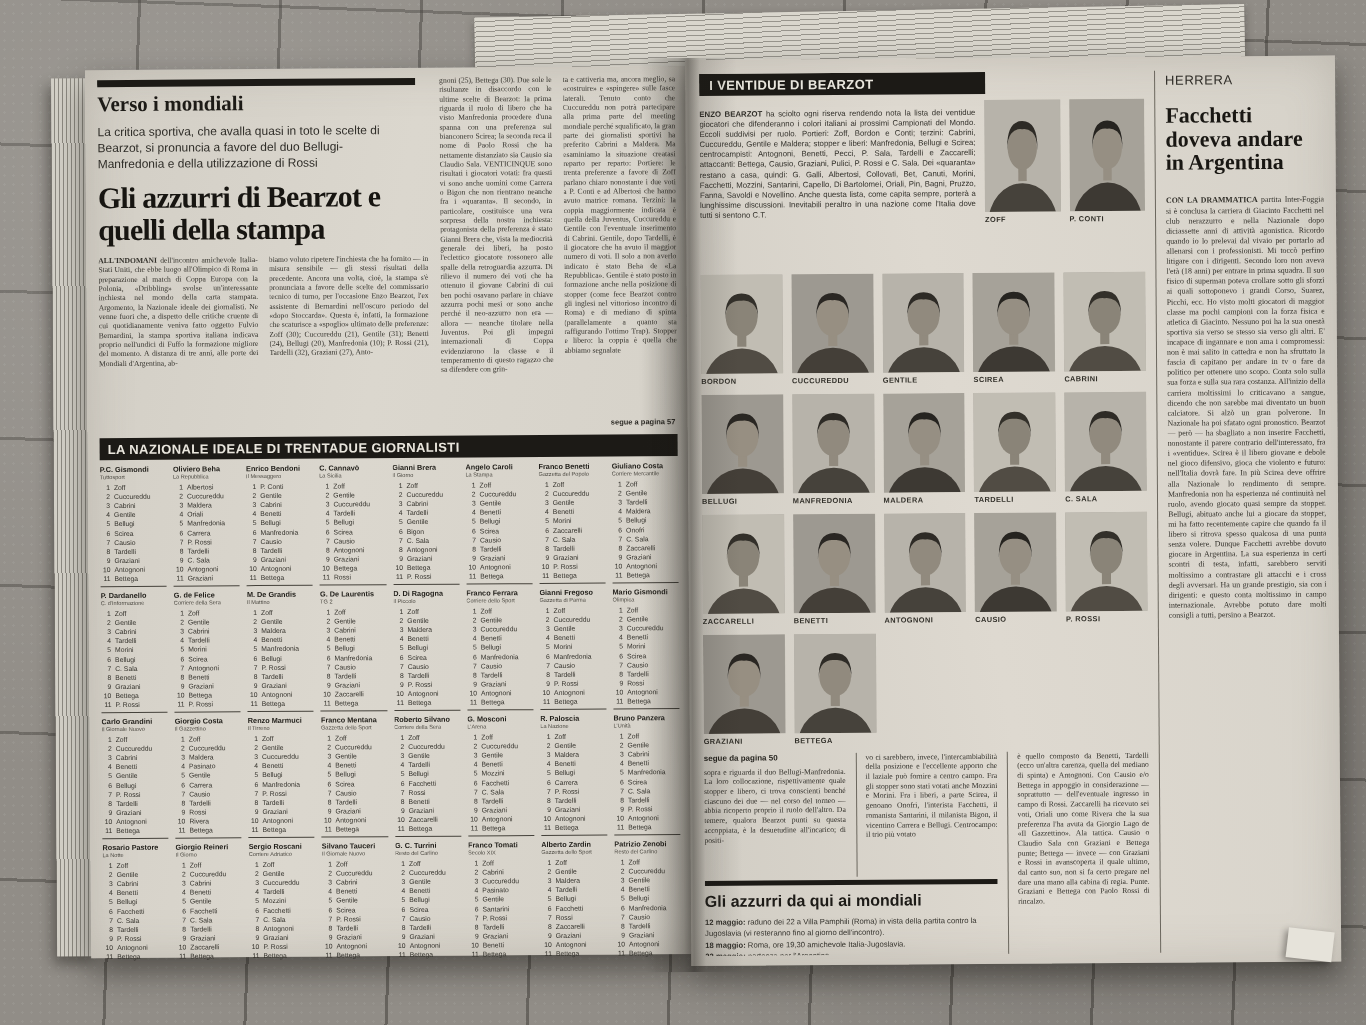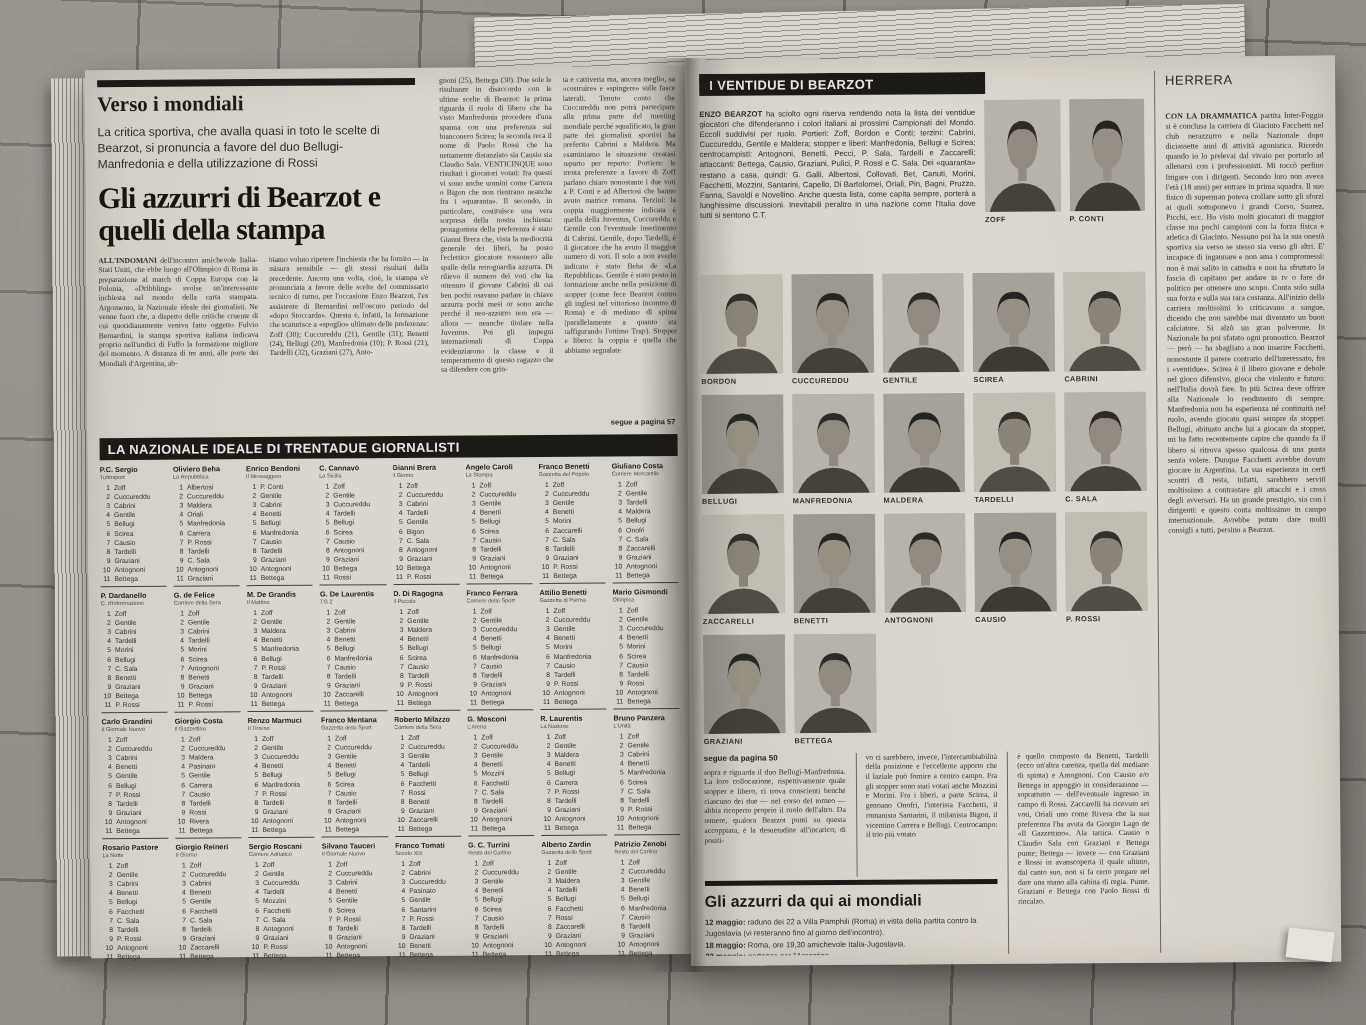--- a/index.html
+++ b/index.html
@@ -109,21 +109,21 @@
       </div>
       <div class="ts-right">
         <p class="btxt ts-col">gnoni (25), Bettega (30). Due sole le risultanze in disaccordo con le ultime scelte di Bearzot: la prima riguarda il ruolo di libero che ha visto Manfredonia procedere d'una spanna con una preferenza sul bianconero Scirea; la seconda reca il nome di Paolo Rossi che ha nettamente distanziato sia Causio sia Claudio Sala. VENTICINQUE sono risultati i giocatori votati: fra questi vi sono anche uomini come Carrera o Bigon che non rientrano neanche fra i «quaranta». Il secondo, in particolare, costituisce una vera sorpresa della nostra inchiesta: protagonista della preferenza è stato Gianni Brera che, vista la mediocrità generale dei liberi, ha posto l'eclettico giocatore rossonero alle spalle della retroguardia azzurra. Di rilievo il numero dei voti che ha ottenuto il giovane Cabrini di cui ben pochi osavano parlare in chiave azzurra pochi mesi or sono anche perché il neo-azzurro non era — allora — neanche titolare nella Juventus. Poi gli impegni internazionali di Coppa evidenziarono la classe e il temperamento di questo ragazzo che sa difendere con grin-</p>
         <p class="btxt ts-col">ta e cattiveria ma, ancora meglio, sa «costruire» e «spingere» sulle fasce laterali. Tenuto conto che Cuccureddu non potrà partecipare alla prima parte del meeting mondiale perché squalificato, la gran parte dei giornalisti sportivi ha preferito Cabrini a Maldera. Ma esaminiamo la situazione creatasi reparto per reparto: Portiere: le trenta preferenze a favore di Zoff parlano chiaro nonostante i due voti a P. Conti e ad Albertosi che hanno avuto matrice romana. Terzini: la coppia maggiormente indicata è quella della Juventus, Cuccureddu e Gentile con l'eventuale inserimento di Cabrini. Gentile, dopo Tardelli, è il giocatore che ha avuto il maggior numero di voti. Il solo a non averlo indicato è stato Beha de «La Repubblica». Gentile è stato posto in formazione anche nella posizione di stopper (come fece Bearzot contro gli inglesi nel vittorioso incontro di Roma) e di mediano di spinta (parallelamente a quanto sta raffigurando l'ottimo Trap). Stopper e libero: la coppia è quella che abbiamo segnalate</p>
         <div class="segue-r">segue a pagina 57</div>
       </div>
     </div>
     <div class="tbanner">LA NAZIONALE IDEALE DI TRENTADUE GIORNALISTI</div>
     <div class="jgrid" id="journalists">
         <div class="jblock rule">
-          <div class="jname">P.C. Sergio</div>
+          <div class="jname">P.C. Gismondi</div>
           <div class="jpaper">Tuttosport</div>
           <div class="jrow">
             <span class="jnum">1</span>
             <span>Zoff</span>
           </div>
           <div class="jrow">
             <span class="jnum">2</span>
             <span>Cuccureddu</span>
           </div>
           <div class="jrow">
@@ -781,21 +781,21 @@
           <div class="jrow">
             <span class="jnum">10</span>
             <span>Antognoni</span>
           </div>
           <div class="jrow">
             <span class="jnum">11</span>
             <span>Bettega</span>
           </div>
         </div>
         <div class="jblock rule">
-          <div class="jname">Attilio Benetti</div>
+          <div class="jname">Gianni Fregoso</div>
           <div class="jpaper">Gazzetta di Parma</div>
           <div class="jrow">
             <span class="jnum">1</span>
             <span>Zoff</span>
           </div>
           <div class="jrow">
             <span class="jnum">2</span>
             <span>Cuccureddu</span>
           </div>
           <div class="jrow">
@@ -1069,21 +1069,21 @@
           <div class="jrow">
             <span class="jnum">10</span>
             <span>Antognoni</span>
           </div>
           <div class="jrow">
             <span class="jnum">11</span>
             <span>Bettega</span>
           </div>
         </div>
         <div class="jblock rule">
-          <div class="jname">Roberto Milazzo</div>
+          <div class="jname">Roberto Silvano</div>
           <div class="jpaper">Corriere della Sera</div>
           <div class="jrow">
             <span class="jnum">1</span>
             <span>Zoff</span>
           </div>
           <div class="jrow">
             <span class="jnum">2</span>
             <span>Cuccureddu</span>
           </div>
           <div class="jrow">
@@ -1165,21 +1165,21 @@
           <div class="jrow">
             <span class="jnum">10</span>
             <span>Antognoni</span>
           </div>
           <div class="jrow">
             <span class="jnum">11</span>
             <span>Bettega</span>
           </div>
         </div>
         <div class="jblock rule">
-          <div class="jname">R. Laurentis</div>
+          <div class="jname">R. Paloscia</div>
           <div class="jpaper">La Nazione</div>
           <div class="jrow">
             <span class="jnum">1</span>
             <span>Zoff</span>
           </div>
           <div class="jrow">
             <span class="jnum">2</span>
             <span>Gentile</span>
           </div>
           <div class="jrow">
@@ -1453,20 +1453,68 @@
           <div class="jrow">
             <span class="jnum">10</span>
             <span>Antognoni</span>
           </div>
           <div class="jrow">
             <span class="jnum">11</span>
             <span>Bettega</span>
           </div>
         </div>
         <div class="jblock">
+          <div class="jname">G. C. Turrini</div>
+          <div class="jpaper">Resto del Carlino</div>
+          <div class="jrow">
+            <span class="jnum">1</span>
+            <span>Zoff</span>
+          </div>
+          <div class="jrow">
+            <span class="jnum">2</span>
+            <span>Cuccureddu</span>
+          </div>
+          <div class="jrow">
+            <span class="jnum">3</span>
+            <span>Gentile</span>
+          </div>
+          <div class="jrow">
+            <span class="jnum">4</span>
+            <span>Benetti</span>
+          </div>
+          <div class="jrow">
+            <span class="jnum">5</span>
+            <span>Bellugi</span>
+          </div>
+          <div class="jrow">
+            <span class="jnum">6</span>
+            <span>Scirea</span>
+          </div>
+          <div class="jrow">
+            <span class="jnum">7</span>
+            <span>Causio</span>
+          </div>
+          <div class="jrow">
+            <span class="jnum">8</span>
+            <span>Tardelli</span>
+          </div>
+          <div class="jrow">
+            <span class="jnum">9</span>
+            <span>Graziani</span>
+          </div>
+          <div class="jrow">
+            <span class="jnum">10</span>
+            <span>Antognoni</span>
+          </div>
+          <div class="jrow">
+            <span class="jnum">11</span>
+            <span>Bettega</span>
+          </div>
+        </div>
+        <div class="jblock">
           <div class="jname">Franco Tomati</div>
           <div class="jpaper">Secolo XIX</div>
           <div class="jrow">
             <span class="jnum">1</span>
             <span>Zoff</span>
           </div>
           <div class="jrow">
             <span class="jnum">2</span>
             <span>Cabrini</span>
           </div>
@@ -1494,68 +1542,20 @@
             <span class="jnum">8</span>
             <span>Tardelli</span>
           </div>
           <div class="jrow">
             <span class="jnum">9</span>
             <span>Graziani</span>
           </div>
           <div class="jrow">
             <span class="jnum">10</span>
             <span>Benetti</span>
-          </div>
-          <div class="jrow">
-            <span class="jnum">11</span>
-            <span>Bettega</span>
-          </div>
-        </div>
-        <div class="jblock">
-          <div class="jname">G. C. Turrini</div>
-          <div class="jpaper">Resto del Carlino</div>
-          <div class="jrow">
-            <span class="jnum">1</span>
-            <span>Zoff</span>
-          </div>
-          <div class="jrow">
-            <span class="jnum">2</span>
-            <span>Cuccureddu</span>
-          </div>
-          <div class="jrow">
-            <span class="jnum">3</span>
-            <span>Gentile</span>
-          </div>
-          <div class="jrow">
-            <span class="jnum">4</span>
-            <span>Benetti</span>
-          </div>
-          <div class="jrow">
-            <span class="jnum">5</span>
-            <span>Bellugi</span>
-          </div>
-          <div class="jrow">
-            <span class="jnum">6</span>
-            <span>Scirea</span>
-          </div>
-          <div class="jrow">
-            <span class="jnum">7</span>
-            <span>Causio</span>
-          </div>
-          <div class="jrow">
-            <span class="jnum">8</span>
-            <span>Tardelli</span>
-          </div>
-          <div class="jrow">
-            <span class="jnum">9</span>
-            <span>Graziani</span>
-          </div>
-          <div class="jrow">
-            <span class="jnum">10</span>
-            <span>Antognoni</span>
           </div>
           <div class="jrow">
             <span class="jnum">11</span>
             <span>Bettega</span>
           </div>
         </div>
         <div class="jblock">
           <div class="jname">Alberto Zardin</div>
           <div class="jpaper">Gazzetta dello Sport</div>
           <div class="jrow">
@@ -1908,19 +1908,20 @@
           <div id="schedule-list">
               <div class="sitem"><span class="sdate">12 maggio:</span><span> raduno dei 22 a Villa Pamphili (Roma) in vista della partita contro la Jugoslavia (vi resteranno fino al giorno dell'incontro).</span></div>
               <div class="sitem"><span class="sdate">18 maggio:</span><span> Roma, ore 19,30 amichevole Italia-Jugoslavia.</span></div>
               <div class="sitem"><span class="sdate">22 maggio:</span><span> partenza per l'Argentina.</span></div>
             </div>
         </div>
       </div>
     </div>
     <div class="herrera">
       <div class="h-kick">HERRERA</div>
+      <h2 class="h-head">Facchetti doveva andare in Argentina</h2>
       <p class="h-body"><span class="lead">CON LA DRAMMATICA</span><span> partita Inter-Foggia si è conclusa la carriera di Giacinto Facchetti nel club nerazzurro e nella Nazionale dopo diciassette anni di attività agonistica. Ricordo quando io lo prelevai dal vivaio per portarlo ad allenarsi con i professionisti. Mi toccò perfino litigare con i dirigenti. Secondo loro non aveva l'età (18 anni) per entrare in prima squadra. Il suo fisico di superman poteva crollare sotto gli sforzi ai quali sottoponevo i grandi Corso, Suarez, Picchi, ecc. Ho visto molti giocatori di maggior classe ma pochi campioni con la forza fisica e atletica di Giacinto. Nessuno poi ha la sua onestà sportiva sia verso se stesso sia verso gli altri. E' incapace di ingannare e non ama i compromessi: non è mai salito in cattedra e non ha sfruttato la fascia di capitano per andare in tv o fare da politico per ottenere uno scopo. Conta solo sulla sua forza e sulla sua rara costanza. All'inizio della carriera moltissimi lo criticavano a sangue, dicendo che non sarebbe mai diventato un buon calciatore. Si alzò un gran polverone. In Nazionale ha poi sfatato ogni pronostico. Bearzot — però — ha sbagliato a non inserire Facchetti, nonostante il parere contrario dell'interessato, fra i «ventidue». Scirea è il libero giovane e debole nel gioco difensivo, gioca che violento e futuro: nell'Italia dovrà fare. In più Scirea deve offrire alla Nazionale lo rendimento di sempre. Manfredonia non ha esperienza né continuità nel ruolo, avendo giocato quasi sempre da stopper. Bellugi, abituato anche lui a giocare da stopper, mi ha fatto recentemente capire che quando fa il libero si ritrova spesso qualcosa di una punta senza volere. Dunque Facchetti avrebbe dovuto giocare in Argentina. La sua esperienza in certi scontri di testa, infatti, sarebbero serviti moltissimo a contrastare gli attacchi e i cross degli avversari. Ha un grande prestigio, sia con i dirigenti: e questo conta moltissimo in campo internazionale. Avrebbe potuto dare molti consigli a tutti, persino a Bearzot.</span></p>
     </div>
   </div>
 
   <div class="gutter"></div>
   <div class="curl"></div>
 </div>
 
 </body></html>

